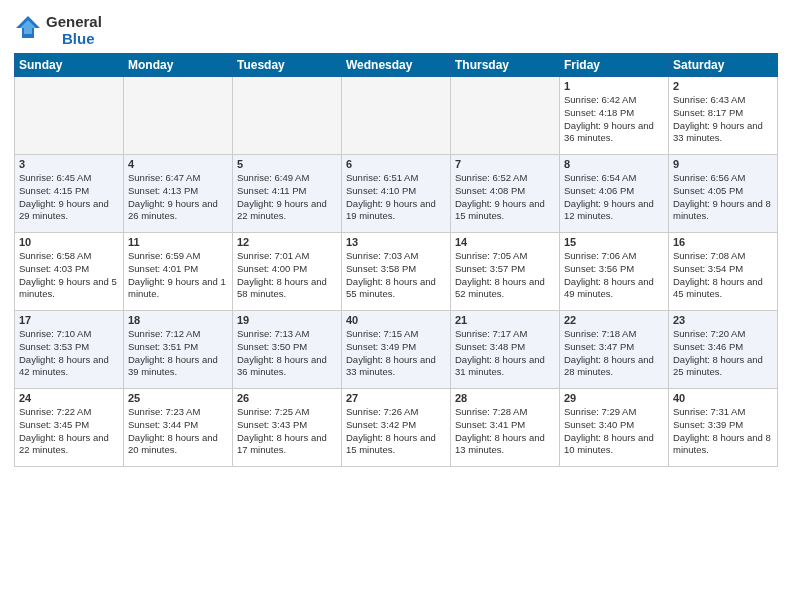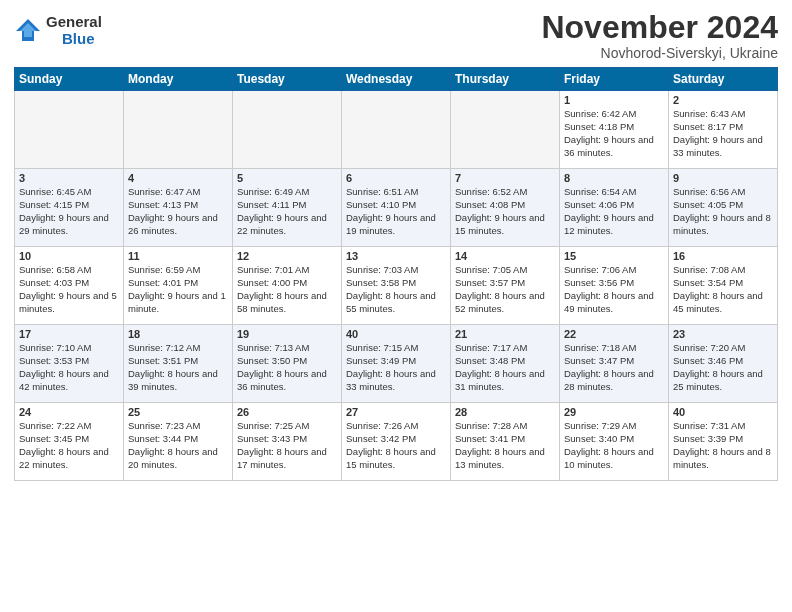--- a/index.html
+++ b/index.html
@@ -16,21 +16,20 @@
       padding: 10px 14px 10px 14px;
     }
     .header-row {
       display: flex;
       justify-content: space-between;
       align-items: flex-start;
       margin-bottom: 6px;
     }
     .logo {
       display: flex;
-      align-items: center;
       margin-top: 4px;
     }
     .logo-text {
       display: flex;
       flex-direction: column;
       line-height: 1.1;
     }
     .logo-general {
       font-size: 15px;
       font-weight: bold;
@@ -107,24 +106,20 @@
   <div class="header-row">
     <div class="logo">
       <svg class="logo-icon" viewBox="0 0 28 28">
         <polygon points="14,2 26,14 20,14 20,24 8,24 8,14 2,14" fill="#2176c7"></polygon>
         <polygon points="14,6 22,14 18,14 18,20 10,20 10,14 6,14" fill="#5aaae7"></polygon>
       </svg>
       <div class="logo-text">
         <span class="logo-general">General</span>
         <span class="logo-blue">Blue</span>
       </div>
-    </div>
-    <div class="title-block">
-      <div class="month-title">November 2024</div>
-      <div class="location">Novhorod-Siverskyi, Ukraine</div>
     </div>
   </div>
 
   <table class="calendar">
     <thead>
       <tr>
         <th>Sunday</th>
         <th>Monday</th>
         <th>Tuesday</th>
         <th>Wednesday</th>

